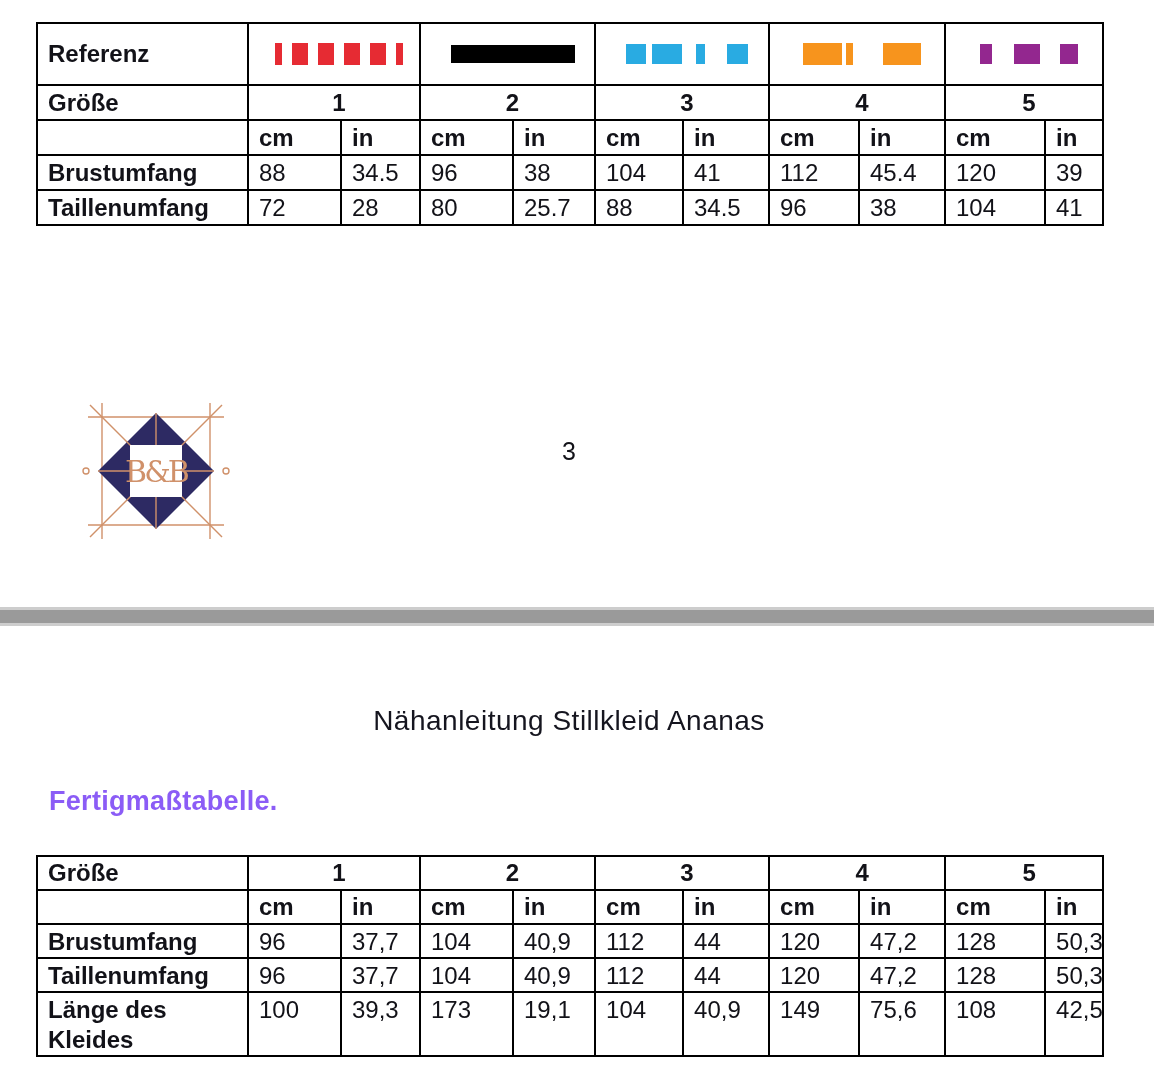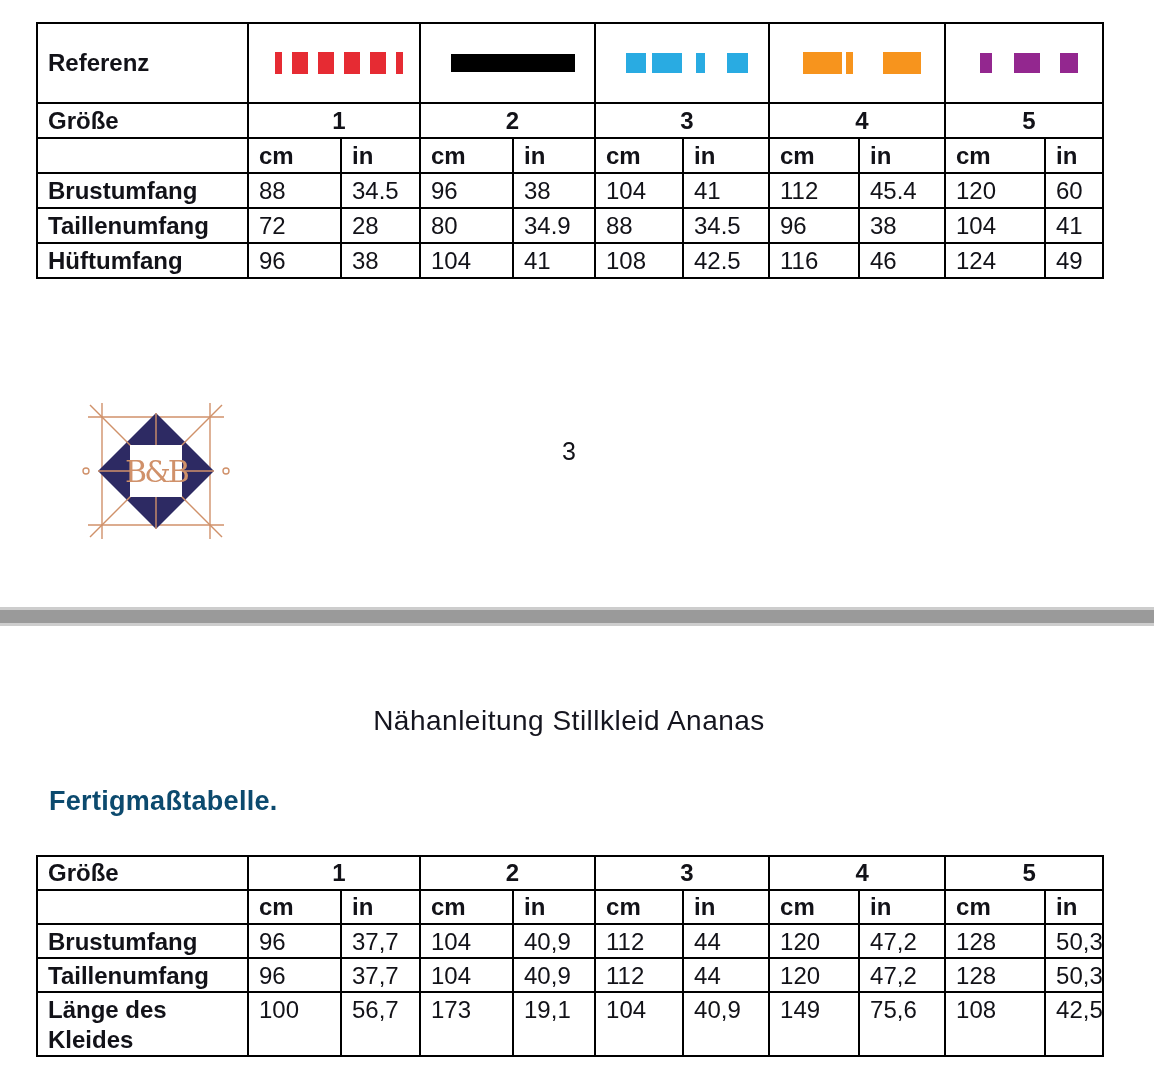--- a/index.html
+++ b/index.html
@@ -13,21 +13,21 @@
     width:1066px;font-size:24px;color:#121218;
   }
   table.meas td{
     border:2px solid #000;padding:0 0 0 10px;line-height:30px;
     overflow:hidden;white-space:normal;
   }
   td.lbl{font-weight:bold;padding-left:11px;}
   td.ctr{text-align:center;padding-left:0;}
   .b{font-weight:bold;}
   #body-table{top:22px;}
-  #body-table .r-ref{height:80px;}
+  #body-table .r-ref{height:62px;}
   #body-table .r-size, #body-table .r-units{height:35px;}
   #body-rows tr{height:35px;}
   #finished-table{top:855px;}
   #finished-table .r-size, #finished-table .r-units{height:34px;}
   #finished-rows tr{height:34px;}
   #finished-rows tr:last-child{height:60px;}
   #finished-rows td{vertical-align:top;padding-top:2px;}
   td.pat{text-align:center;vertical-align:middle;padding:0;}
   .pattern{display:flex;align-items:center;justify-content:center;}
   .pattern span{display:inline-block;flex:0 0 auto;}
@@ -42,21 +42,21 @@
     position:absolute;left:0;top:607px;width:1154px;height:13px;
     background:var(--divider-gray,#9a9a9a);
     border-top:3px solid #cdcdcd;border-bottom:3px solid #cdcdcd;
   }
   #doc-title{
     position:absolute;left:36px;top:705px;width:1066px;text-align:center;
     font-size:28px;letter-spacing:0.5px;color:#15151f;
   }
   #section-heading{
     position:absolute;left:49px;top:786px;font-size:27px;font-weight:bold;
-    color:#0c4a6e;letter-spacing:0.3px;
+    color:#8b5cf6;letter-spacing:0.3px;
   }
 </style>
 </head>
 <body>
 
 <table class="meas" id="body-table">
   <colgroup>
     <col style="width:211px">
       <col style="width:93px">
       <col style="width:79px">
@@ -149,47 +149,34 @@
         <td class="lbl">Brustumfang</td>
         <td>88</td>
         <td>34.5</td>
         <td>96</td>
         <td>38</td>
         <td>104</td>
         <td>41</td>
         <td>112</td>
         <td>45.4</td>
         <td>120</td>
-        <td>60</td>
+        <td>39</td>
       </tr>
       <tr>
         <td class="lbl">Taillenumfang</td>
         <td>72</td>
         <td>28</td>
         <td>80</td>
-        <td>34.9</td>
+        <td>25.7</td>
         <td>88</td>
         <td>34.5</td>
         <td>96</td>
         <td>38</td>
         <td>104</td>
         <td>41</td>
-      </tr>
-      <tr>
-        <td class="lbl">Hüftumfang</td>
-        <td>96</td>
-        <td>38</td>
-        <td>104</td>
-        <td>41</td>
-        <td>108</td>
-        <td>42.5</td>
-        <td>116</td>
-        <td>46</td>
-        <td>124</td>
-        <td>49</td>
       </tr>
     </tbody>
 </table>
 
 <svg id="logo" viewBox="0 0 160 150" xmlns="http://www.w3.org/2000/svg">
   <g stroke="var(--logo-copper,#d0916a)" stroke-width="1.4" fill="none">
     <line x1="12" y1="21" x2="148" y2="21"></line>
     <line x1="12" y1="129" x2="148" y2="129"></line>
     <line x1="26" y1="7" x2="26" y2="143"></line>
     <line x1="134" y1="7" x2="134" y2="143"></line>
@@ -281,21 +268,21 @@
         <td>112</td>
         <td>44</td>
         <td>120</td>
         <td>47,2</td>
         <td>128</td>
         <td>50,3</td>
       </tr>
       <tr>
         <td class="lbl">Länge des Kleides</td>
         <td>100</td>
-        <td>56,7</td>
+        <td>39,3</td>
         <td>173</td>
         <td>19,1</td>
         <td>104</td>
         <td>40,9</td>
         <td>149</td>
         <td>75,6</td>
         <td>108</td>
         <td>42,5</td>
       </tr>
     </tbody>

